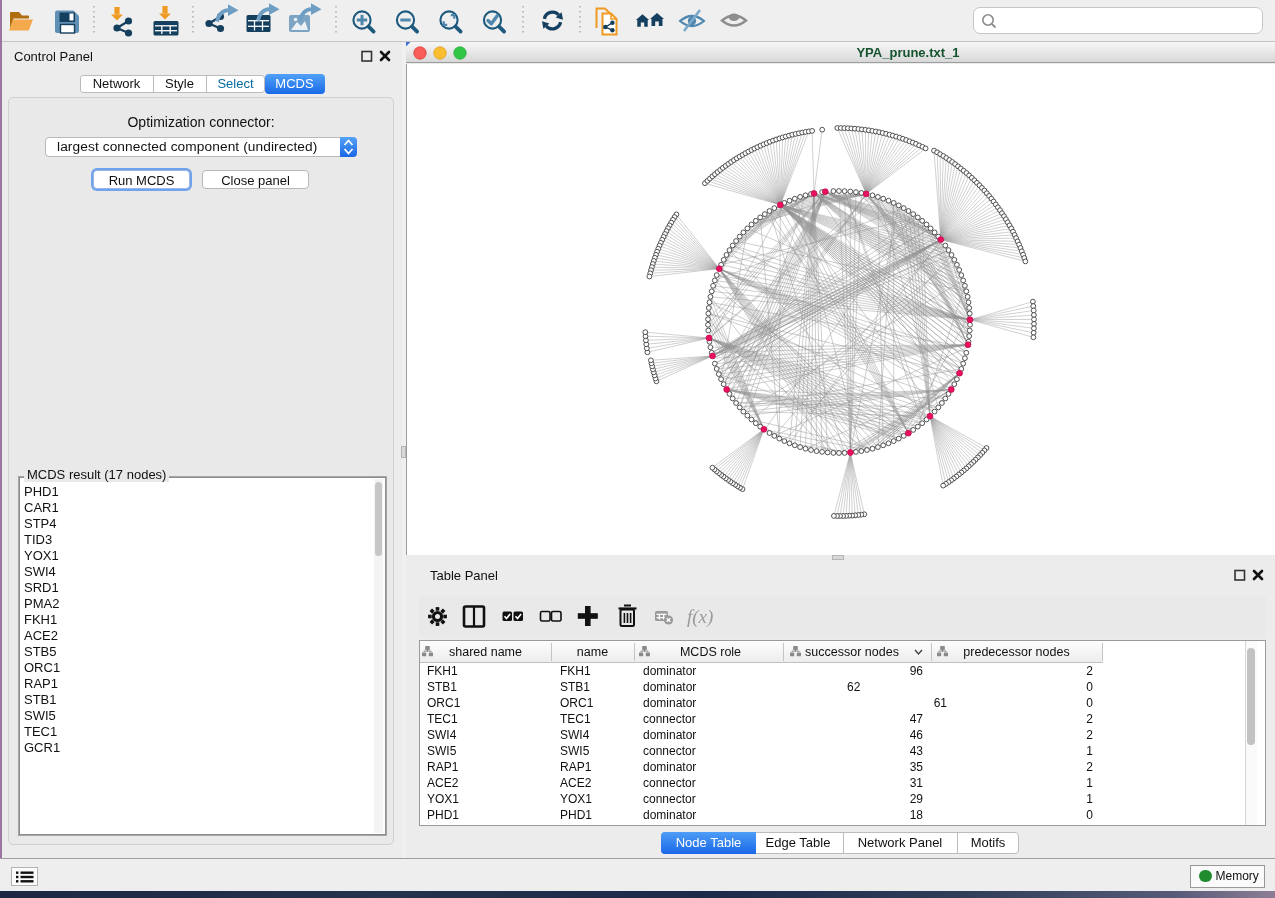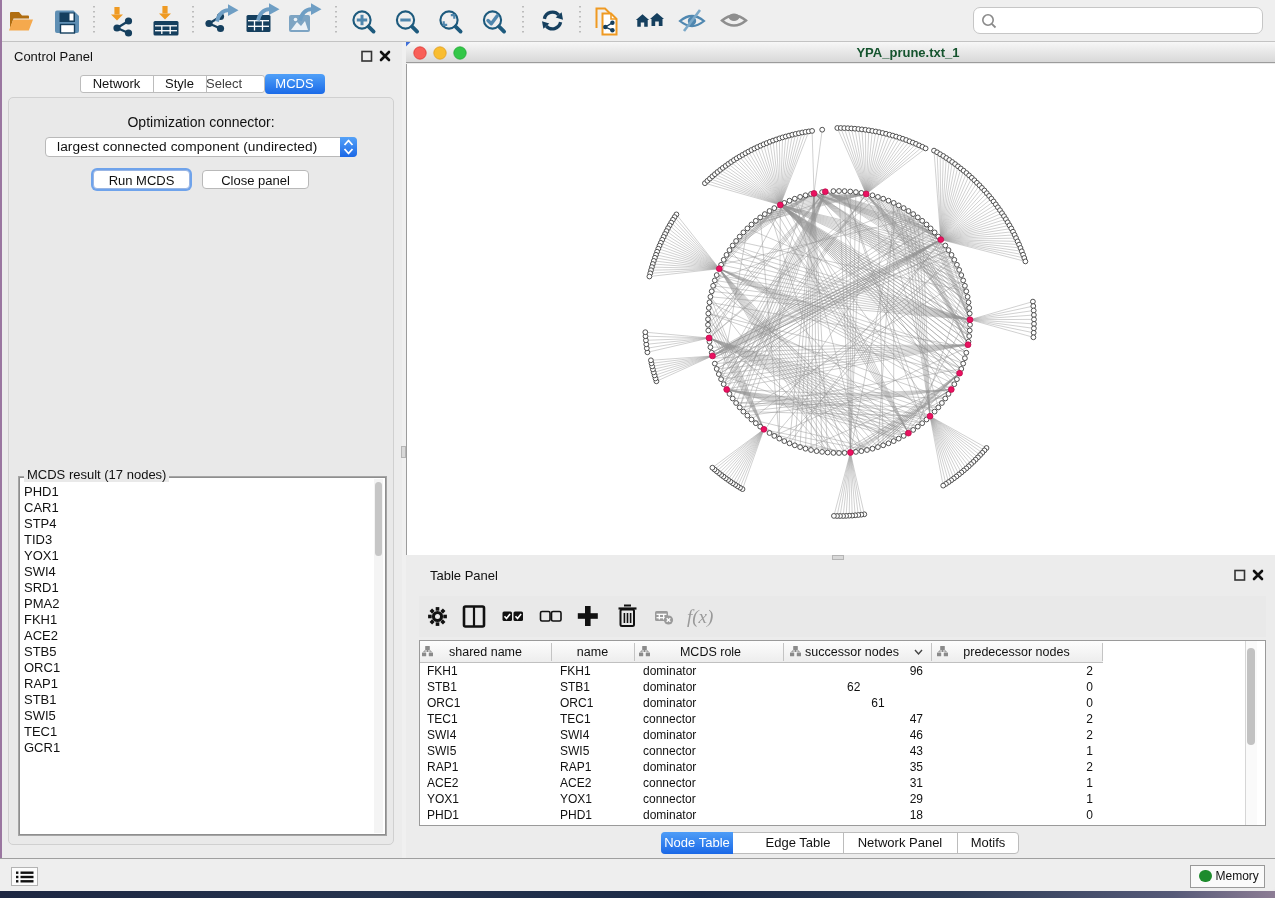--- a/index.html
+++ b/index.html
@@ -108,21 +108,21 @@
  <path d="M21,2 L29,10 M29,2 L21,10" stroke="#111" stroke-width="2.6" stroke-linecap="round"></path>
 </svg>
 
 <div class="abs" style="left:8px;top:97px;width:386px;height:748px;background:#e9e9e9;border:1px solid #d0d0d0;border-radius:5px"></div>
 
 <div class="abs" style="left:80px;top:75px;width:185px;height:18px;background:#fff;border:1px solid #bcbcbc;border-radius:3px"></div>
 <div class="abs" style="left:152.5px;top:75px;width:1px;height:18px;background:#bcbcbc"></div>
 <div class="abs" style="left:205.5px;top:75px;width:1px;height:18px;background:#bcbcbc"></div>
 <div class="abs" style="left:80px;top:75px;width:73px;height:18px;line-height:18px;text-align:center;font-size:13px;color:#111">Network</div>
 <div class="abs" style="left:153px;top:75px;width:53px;height:18px;line-height:18px;text-align:center;font-size:13px;color:#111">Style</div>
-<div class="abs" style="left:206px;top:75px;width:59px;height:18px;line-height:18px;font-size:13px;color:#404040">Select</div>
+<div class="abs" style="left:206px;top:75px;width:59px;height:18px;line-height:18px;text-align:center;font-size:13px;color:#0369a1">Select</div>
 <div class="abs" style="left:264.5px;top:74px;width:60px;height:20px;line-height:20px;text-align:center;font-size:13px;color:#fff;border-radius:4px;background:linear-gradient(#50a0f8,#1a6ae8)">MCDS</div>
 
 <div class="abs" style="left:8px;top:114px;width:386px;text-align:center;font-size:14px;color:#111">Optimization connector:</div>
 <div class="abs" style="left:45px;top:137px;width:312px;height:20px;background:#fff;border:1px solid #b9b9b9;border-radius:4px"></div>
 <div class="abs" style="left:57px;top:137px;width:280px;height:20px;line-height:20px;font-size:13.7px;letter-spacing:0.1px;color:#111">largest connected component (undirected)</div>
 <div class="abs" style="left:340px;top:137px;width:17px;height:20px;border-radius:0 4px 4px 0;background:linear-gradient(#55a2f8,#1a67e6)"></div>
 <svg class="abs" style="left:340px;top:137px" width="17" height="20">
     <path d="M4.5,8 L8.5,3.5 L12.5,8" fill="none" stroke="#fff" stroke-width="1.8" stroke-linejoin="round"></path>
     <path d="M4.5,12 L8.5,16.5 L12.5,12" fill="none" stroke="#fff" stroke-width="1.8" stroke-linejoin="round"></path>
   </svg>
@@ -1063,21 +1063,21 @@
     <span class="abs" style="left:0">STB1</span>
     <span class="abs" style="left:133px">STB1</span>
     <span class="abs" style="left:216px">dominator</span>
     <span class="abs" style="left:420px;width:76px;text-align:left">62</span>
     <span class="abs" style="left:590px;width:76px;text-align:right">0</span>
   </div>
 <div class="abs" style="left:427px;top:696px;width:840px;height:16px;font-size:12px;color:#111">
     <span class="abs" style="left:0">ORC1</span>
     <span class="abs" style="left:133px">ORC1</span>
     <span class="abs" style="left:216px">dominator</span>
-    <span class="abs" style="left:413px;width:76px;text-align:center">61</span>
+    <span class="abs" style="left:444px;width:76px;text-align:right">61</span>
     <span class="abs" style="left:590px;width:76px;text-align:right">0</span>
   </div>
 <div class="abs" style="left:427px;top:712px;width:840px;height:16px;font-size:12px;color:#111">
     <span class="abs" style="left:0">TEC1</span>
     <span class="abs" style="left:133px">TEC1</span>
     <span class="abs" style="left:216px">connector</span>
     <span class="abs" style="left:420px;width:76px;text-align:right">47</span>
     <span class="abs" style="left:590px;width:76px;text-align:right">2</span>
   </div>
 <div class="abs" style="left:427px;top:728px;width:840px;height:16px;font-size:12px;color:#111">
@@ -1120,21 +1120,21 @@
     <span class="abs" style="left:133px">PHD1</span>
     <span class="abs" style="left:216px">dominator</span>
     <span class="abs" style="left:420px;width:76px;text-align:right">18</span>
     <span class="abs" style="left:590px;width:76px;text-align:right">0</span>
   </div>
 
 <div class="abs" style="left:1245px;top:641px;width:12px;height:184px;background:#fafafa;border-left:1px solid #d6d6d6"></div>
 <div class="abs" style="left:1247px;top:648px;width:8px;height:97px;background:#c2c2c2;border-radius:4px"></div>
 
 <div class="abs" style="left:661px;top:832px;width:358px;height:22px;background:#fff;border:1px solid #bcbcbc;border-radius:4px"></div>
-<div class="abs" style="left:661px;top:832px;width:72px;height:22px;line-height:22px;text-align:center;font-size:13px;color:#fff;background:linear-gradient(#4e9df7,#1a68e7);border-radius:4px 0 0 4px">Node Table</div>
+<div class="abs" style="left:661px;top:832px;width:95px;height:22px;line-height:22px;text-align:center;font-size:13px;color:#fff;background:linear-gradient(#4e9df7,#1a68e7);border-radius:4px 0 0 4px">Node Table</div>
 <div class="abs" style="left:843px;top:833px;width:1px;height:20px;background:#bcbcbc"></div>
 <div class="abs" style="left:957px;top:833px;width:1px;height:20px;background:#bcbcbc"></div>
 <div class="abs" style="left:753px;top:832px;width:90px;height:22px;line-height:22px;text-align:center;font-size:13px;color:#111">Edge Table</div>
 <div class="abs" style="left:843px;top:832px;width:114px;height:22px;line-height:22px;text-align:center;font-size:13px;color:#111">Network Panel</div>
 <div class="abs" style="left:957px;top:832px;width:62px;height:22px;line-height:22px;text-align:center;font-size:13px;color:#111">Motifs</div>
 
 <svg class="abs" style="left:0;top:560px" width="1275" height="300">
     <g transform="translate(0,-560)">
       <g fill="#111">
         <circle cx="437.5" cy="616.5" r="5.6"></circle>

